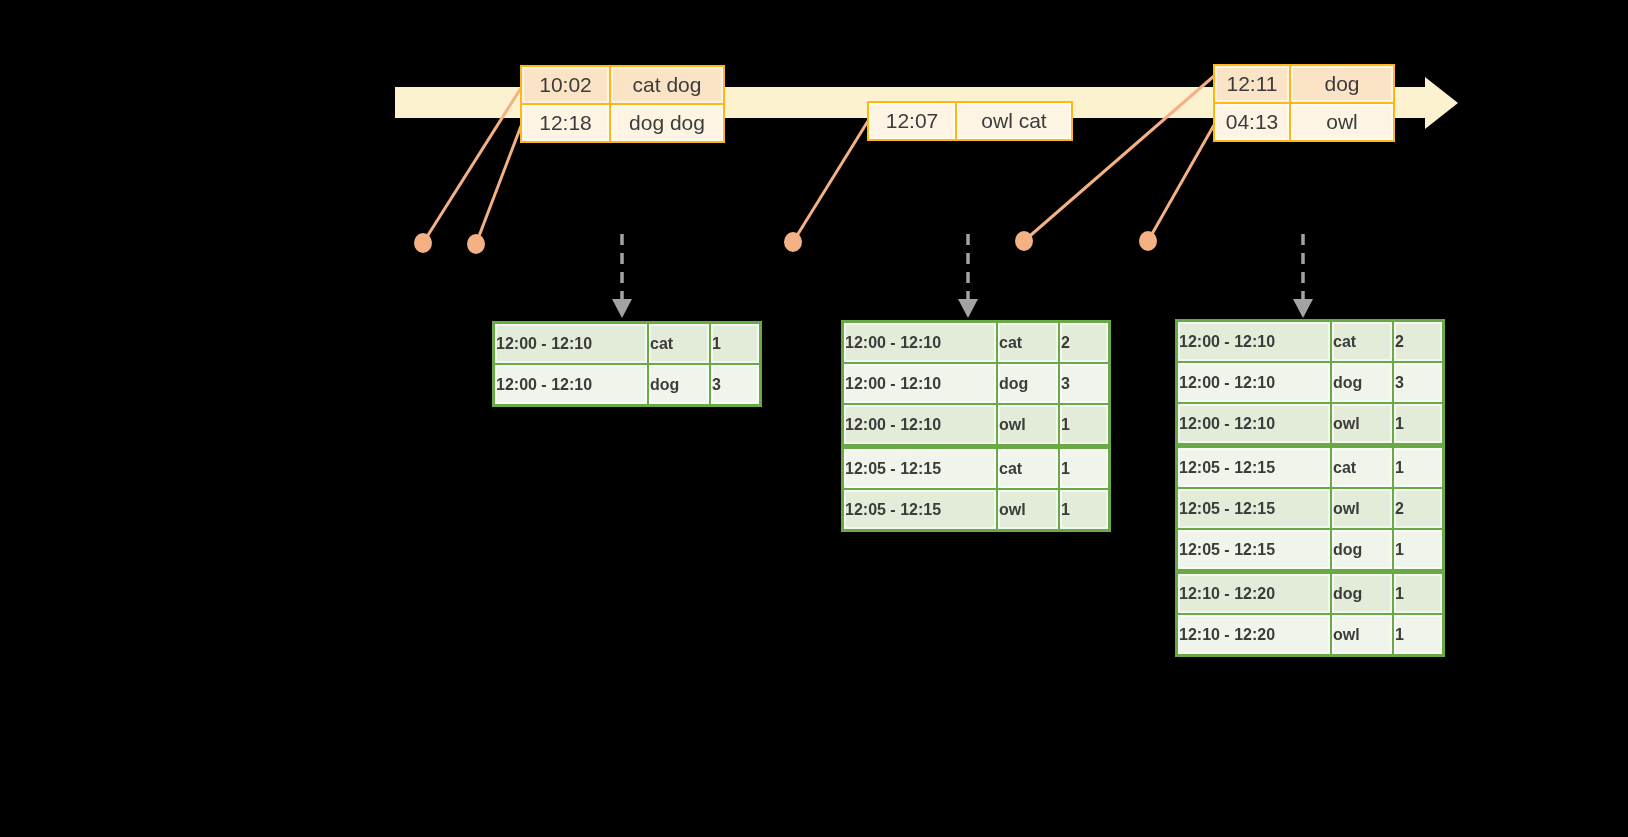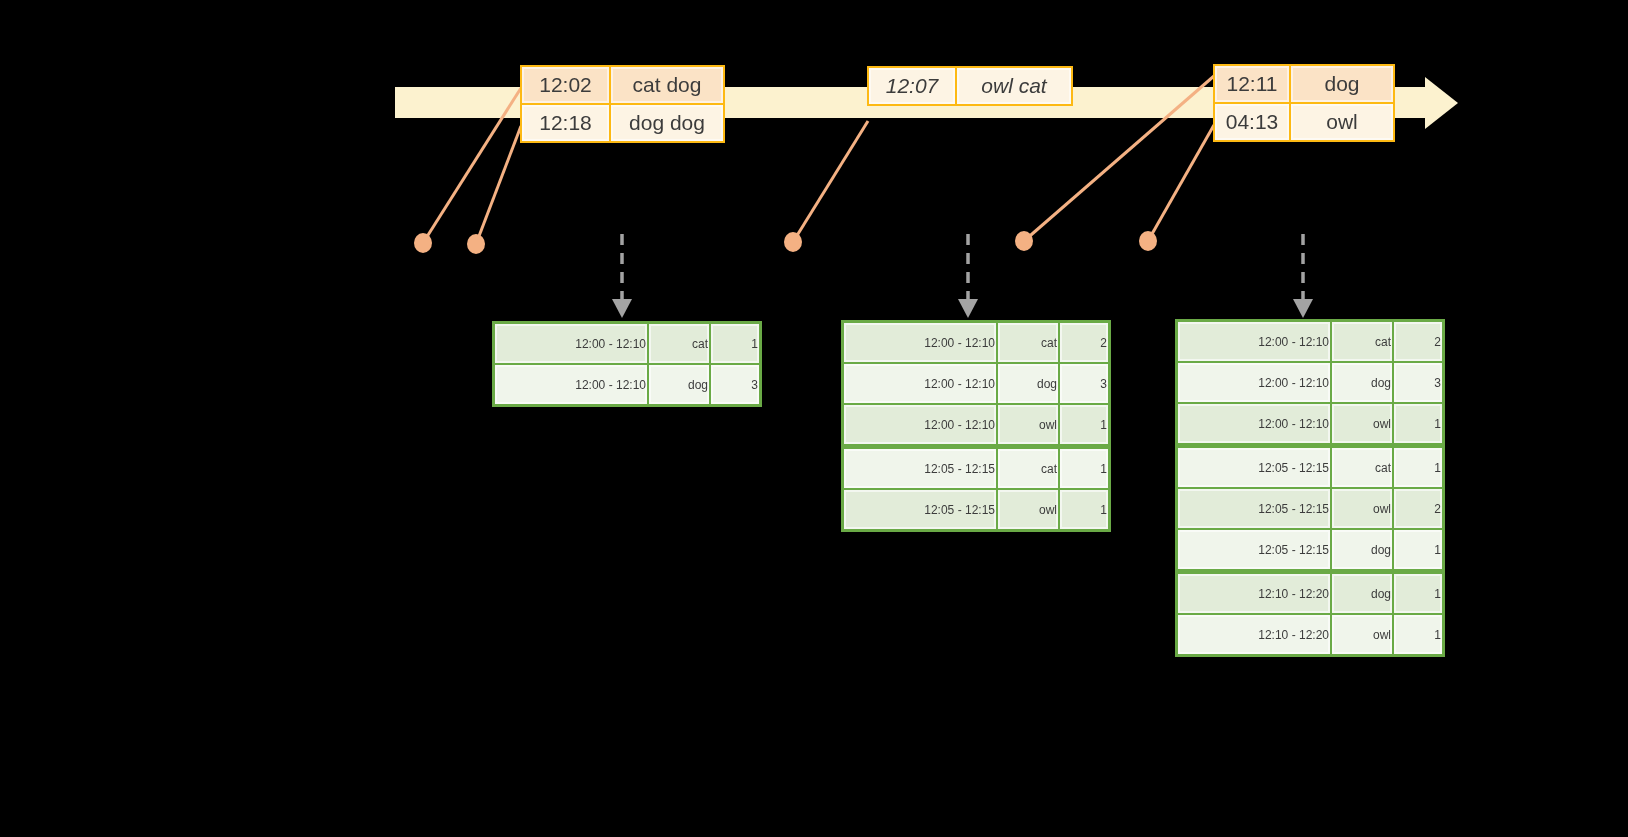--- a/index.html
+++ b/index.html
@@ -36,32 +36,33 @@
   .etable td{
     border:2px solid var(--event-border);
     height:34px;text-align:center;vertical-align:middle;
     font-size:21px;color:var(--text);
     box-shadow:inset 0 0 0 2px rgba(255,255,255,.55);
   }
   .etable tr.dark td{background:var(--event-row-dark);}
   .etable tr.light td{background:var(--event-row-light);}
   #event-table-1{left:520px;top:65px;}
   #event-table-1 .c0{width:85px}  #event-table-1 .c1{width:110px}
-  #event-table-2{left:867px;top:66px;font-style:italic;}
+  #event-table-2{left:867px;top:101px;}
   #event-table-2 .c0{width:84px}  #event-table-2 .c1{width:112px}
   #event-table-3{left:1213px;top:64px;border-radius:24px;}
   #event-table-3 .c0{width:72px}  #event-table-3 .c1{width:100px}
 
   
   .gtable{border:3px solid var(--result-border);}
   .gtable td{
     border:2px solid var(--result-border);
-    height:37px;text-align:right;vertical-align:middle;
-    font-size:12px;color:var(--text);
+    height:37px;text-align:left;vertical-align:middle;
+    font-size:16px;color:var(--text);
     box-shadow:inset 0 0 0 2px rgba(255,255,255,.6);
+    font-weight:bold;
   }
   .gtable tr.dark td{background:var(--result-row-dark);}
   .gtable tr.light td{background:var(--result-row-light);}
   .gtable tr.group-start td{border-top-width:5px;}
   .gtable .c0{width:150px}
   .gtable .c1{width:58px}
   .gtable .c2{width:46px}
   #result-table-1{left:492px;top:321px;}
   #result-table-2{left:841px;top:320px;}
   #result-table-3{left:1175px;top:319px;}
@@ -98,21 +99,21 @@
     </g>
     <g>
       <line class="dash" x1="1303" y1="234" x2="1303" y2="301"></line>
       <polygon class="dhead" points="1293,299 1313,299 1303,318"></polygon>
     </g>
   </svg>
 
   <table id="event-table-1" class="etable">
       <tbody>
         <tr class="dark">
-          <td class="c0">12:02</td>
+          <td class="c0">10:02</td>
           <td class="c1">cat dog</td>
         </tr>
         <tr class="light">
           <td class="c0">12:18</td>
           <td class="c1">dog dog</td>
         </tr>
       </tbody>
     </table>
   <table id="event-table-2" class="etable">
       <tbody>

